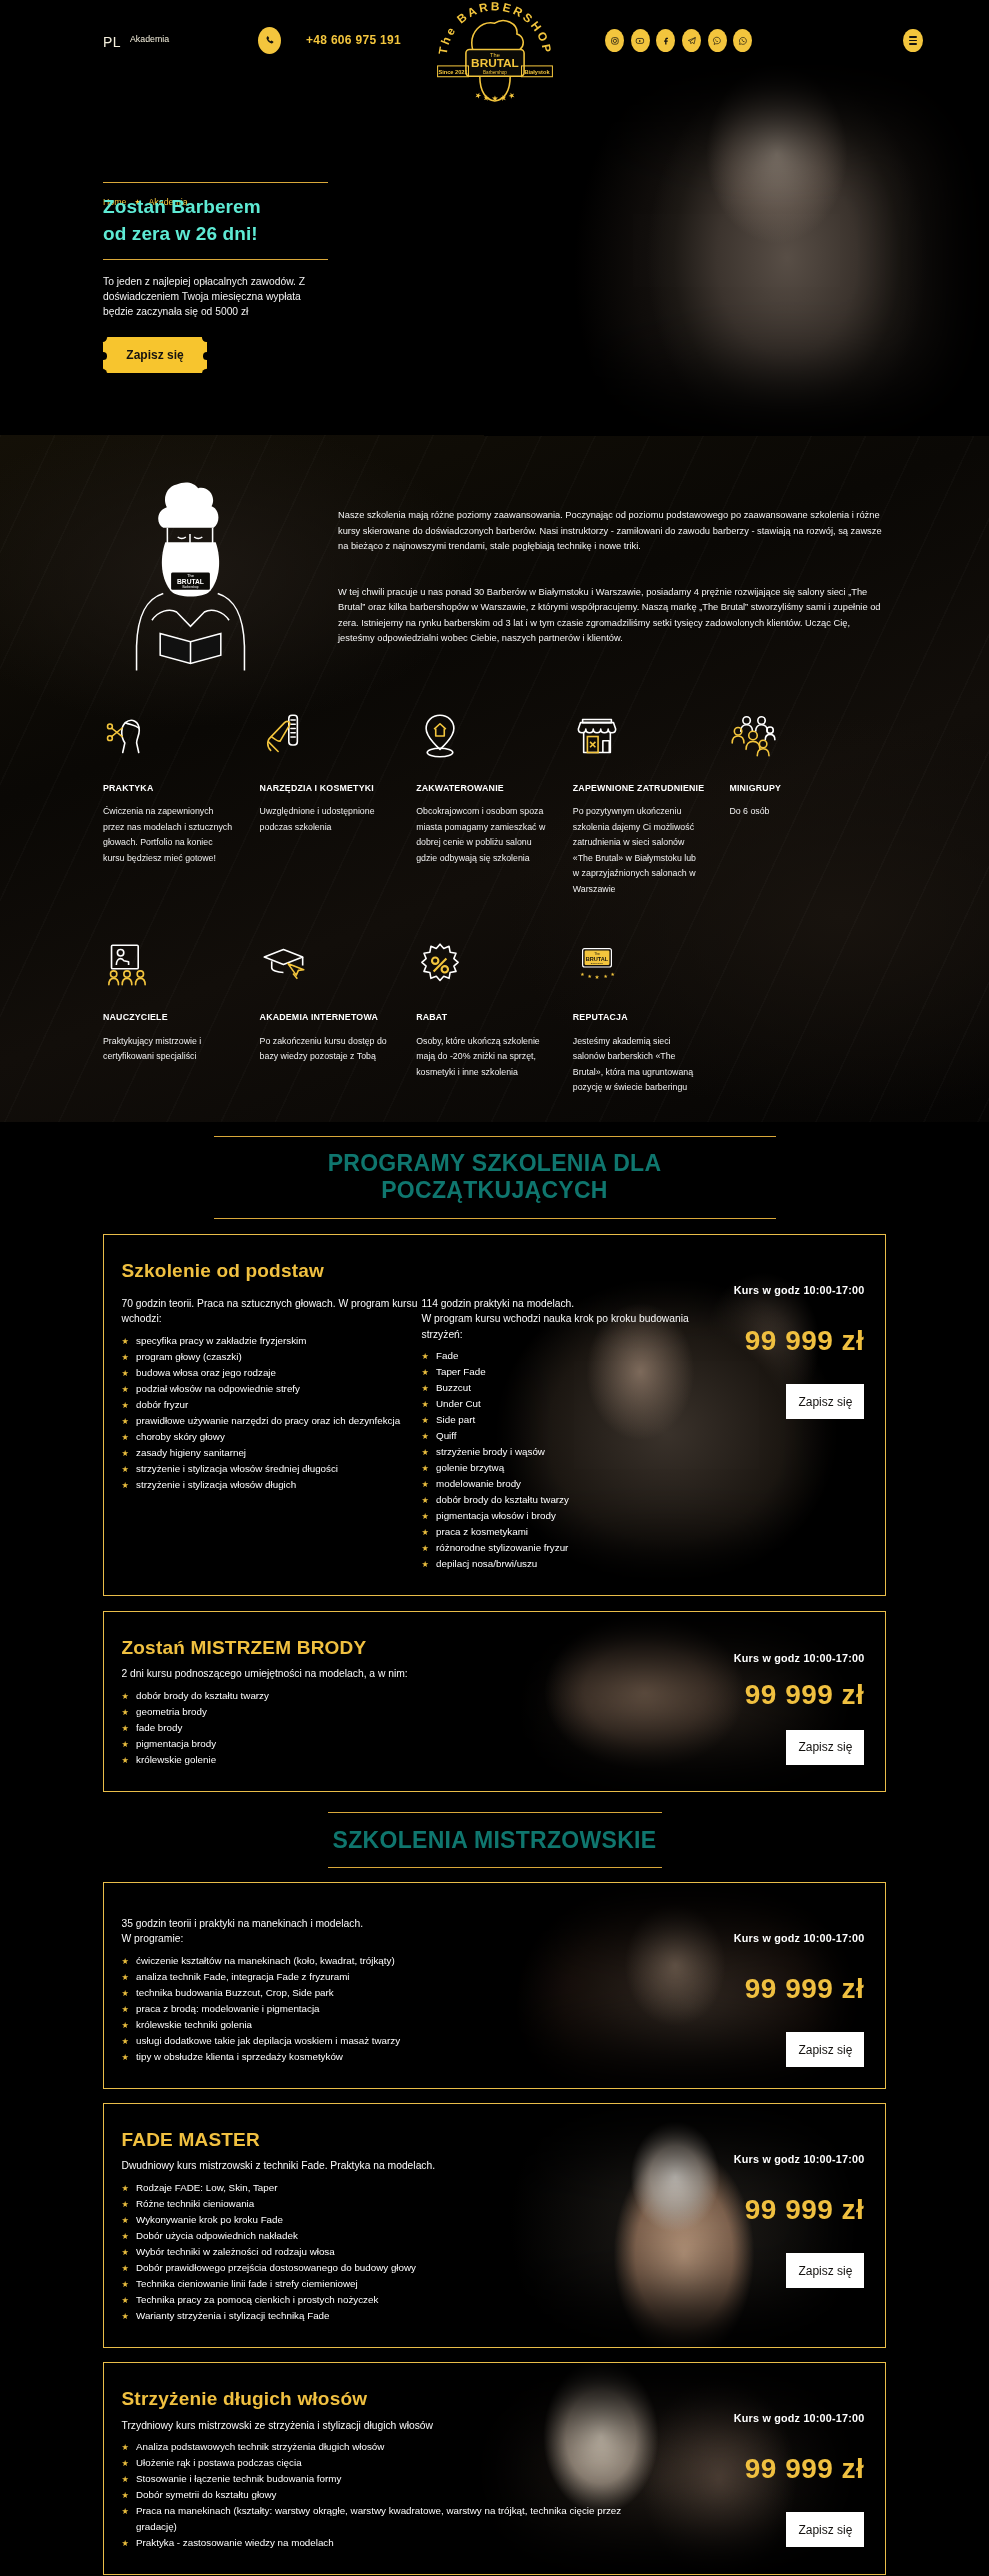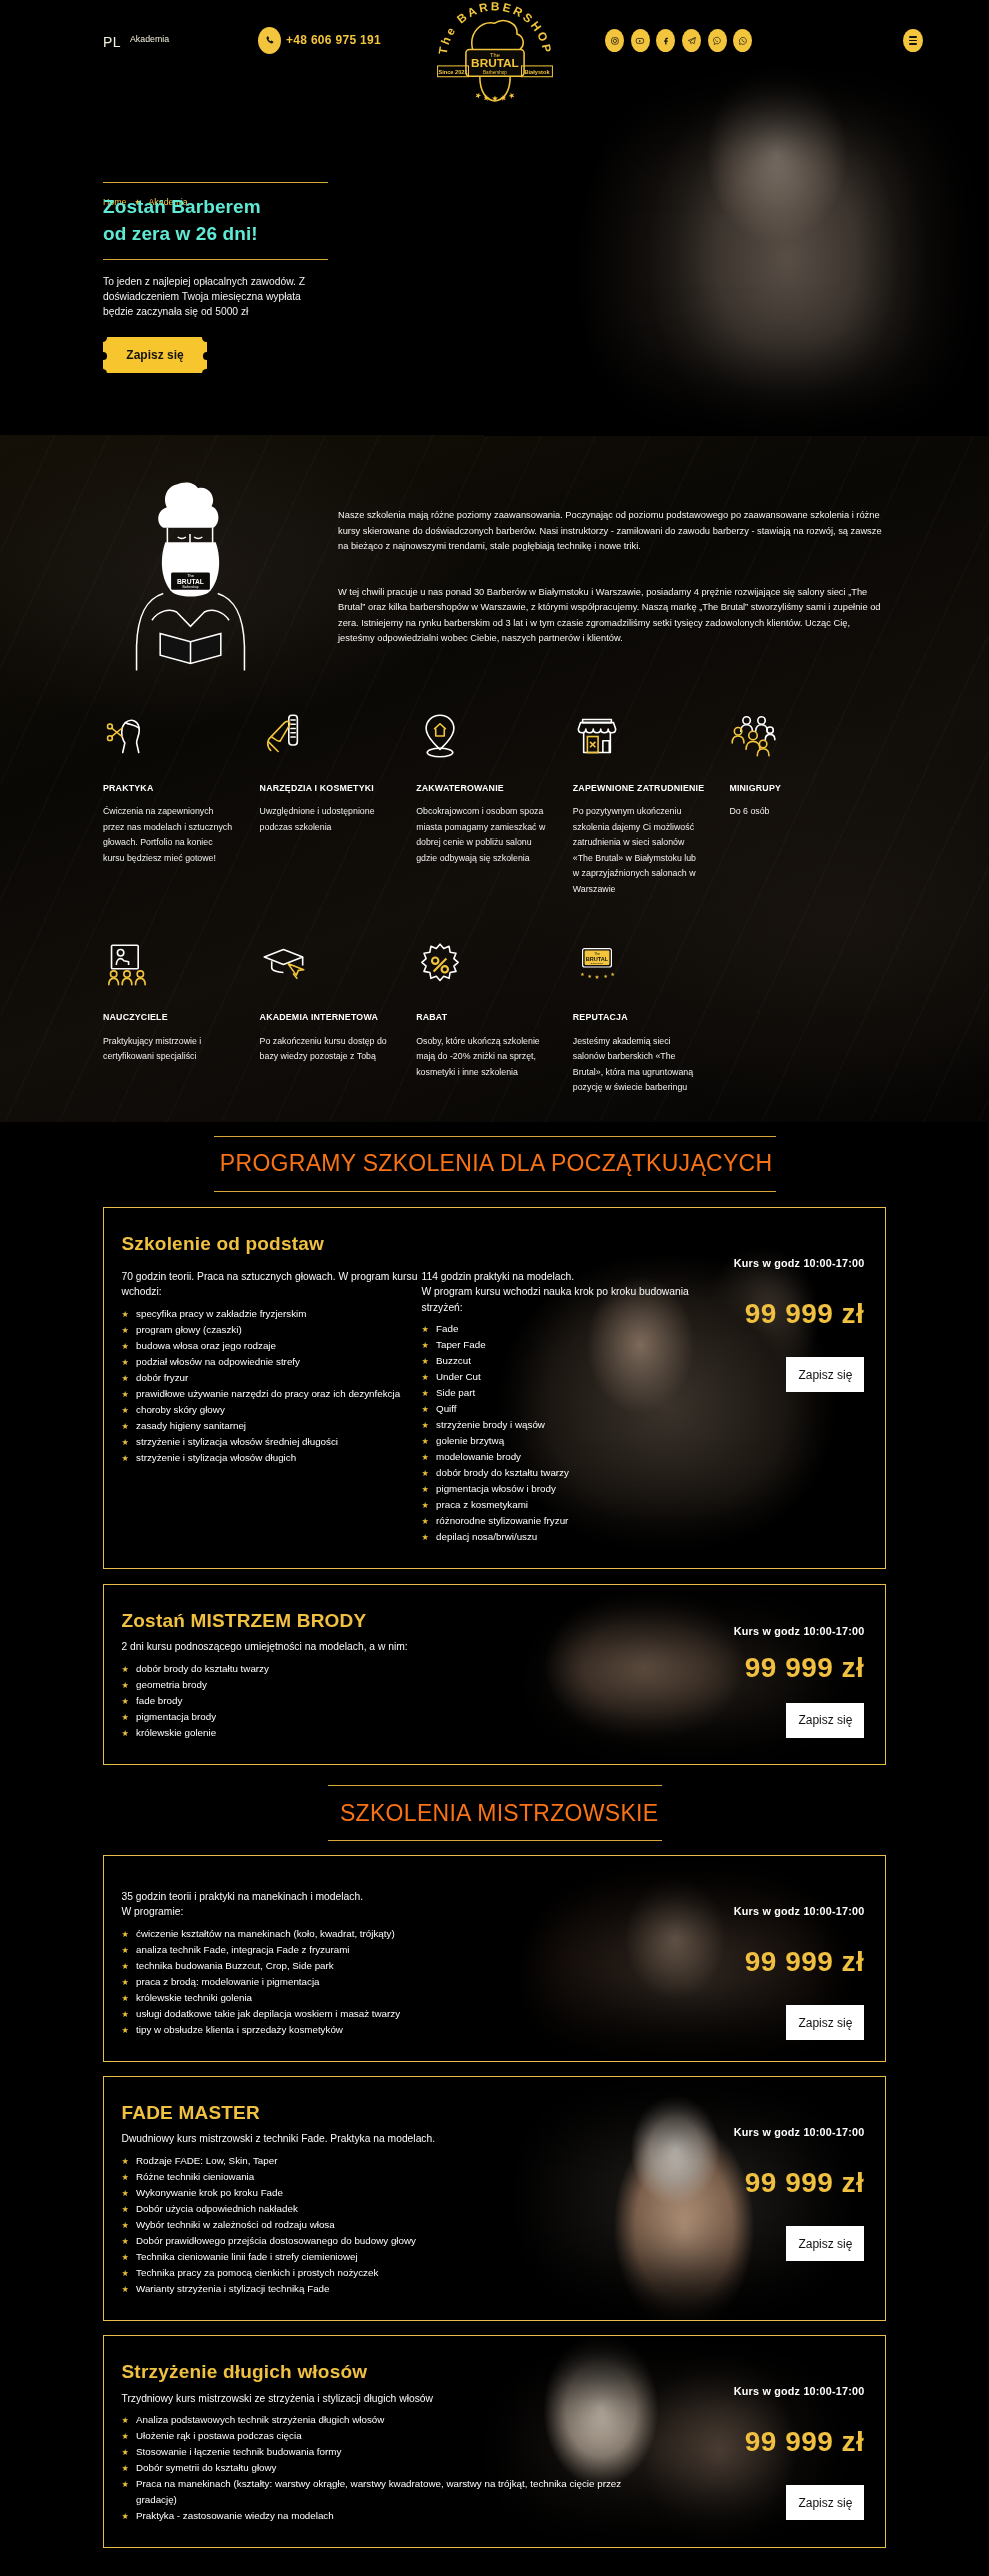--- a/index.html
+++ b/index.html
@@ -8,21 +8,21 @@
   body {
     width:989px; height:3027px; overflow:hidden; position:relative;
     font-family:"Liberation Sans", sans-serif; color:#fff;
   }
 
   
   .site-header { position:relative; height:121px; z-index:20; }
   .topbar { position:absolute; top:30px; left:103px; right:82px; height:20.6px; }
   .lang { position:absolute; left:0; top:4.1px; font-size:14px; color:#f5f0dd; cursor:pointer; letter-spacing:0.3px; }
   .nav-link { position:absolute; left:27px; top:4.1px; font-size:8.8px; color:#f5f0dd; text-decoration:none; cursor:pointer; }
-  .phone-wrap { position:absolute; left:155px; top:-3.1px; display:flex; align-items:center; gap:5px; cursor:pointer; }
+  .phone-wrap { position:absolute; left:155px; top:-3.1px; display:flex; align-items:center; gap:25px; cursor:pointer; }
   .icon-circle { width:23px; height:27px; border-radius:50%; background:#f3c53d; display:flex; align-items:center; justify-content:center; flex:0 0 auto; }
   .icon-circle svg { width:11.3px; height:11.3px; }
   .phone-number { font-size:12px; font-weight:bold; color:#f3c53d; letter-spacing:0.3px; }
   .top-socials { position:absolute; left:502px; top:-1px; display:flex; gap:6.7px; }
   .soc-circle { width:19px; height:23px; border-radius:50%; background:#f3c53d; display:flex; align-items:center; justify-content:center; cursor:pointer; }
   .soc-circle svg { width:9.8px; height:9.8px; }
   .hamburger { position:absolute; left:800px; top:-1px; width:19.6px; height:23px; border-radius:50%; background:#f3c53d; display:flex; flex-direction:column; align-items:center; justify-content:center; gap:2.1px; cursor:pointer; }
   .hamburger i { display:block; width:8.2px; height:1.3px; background:#141210; border-radius:1px; }
   .logo-badge { position:absolute; left:50%; top:0; transform:translateX(-50%); width:121px; height:123px; cursor:pointer; z-index:25; }
 
@@ -69,21 +69,21 @@
   .features-grid { width:783px; margin:0 auto; display:grid; grid-template-columns:repeat(5,1fr); }
   .features-grid.row2 { margin-top:34px; }
   .feature { padding-right:25px; }
   .feature-icon { height:58px; display:flex; align-items:flex-end; }
   .feature-icon svg { width:48px; height:48px; }
   .feature h3 { margin-top:23px; font-size:8.8px; font-weight:bold; letter-spacing:0.2px; color:#fff; }
   .feature p { margin-top:11.3px; font-size:8.8px; line-height:15.5px; color:#f0f0f0; }
 
   
   .section-heading { margin:14.4px auto 0; border-top:1.5px solid #d9a83a; border-bottom:1.5px solid #d9a83a; text-align:center; padding:13.4px 3.1px; }
-  .section-heading h2 { font-size:23px; font-weight:normal; color:#f97316; letter-spacing:0.3px;text-align:right; }
+  .section-heading h2 { font-size:23px; font-weight:bold; color:#0f766e; letter-spacing:0.3px; }
   .section-heading.beginners { width:562px; }
   .section-heading.masters { width:334px; margin-top:20.6px; }
 
   
   .course-card { width:783px; margin:14.4px auto 0; border:1px solid #e9bd49; background:#000; position:relative; overflow:hidden; padding:25px 0 23px 17.5px; }
   .course-card.first { margin-top:15.5px; }
   .card-photo { position:absolute; top:0; right:0; width:56%; height:100%; z-index:0; }
   .card-photo::after { content:""; position:absolute; inset:0; box-shadow:inset 0 0 67px 46px #000; }
   .photo-1 { background:
       radial-gradient(ellipse 77px 98px at 44% 38%, #7d6a5b 0%, transparent 70%),

